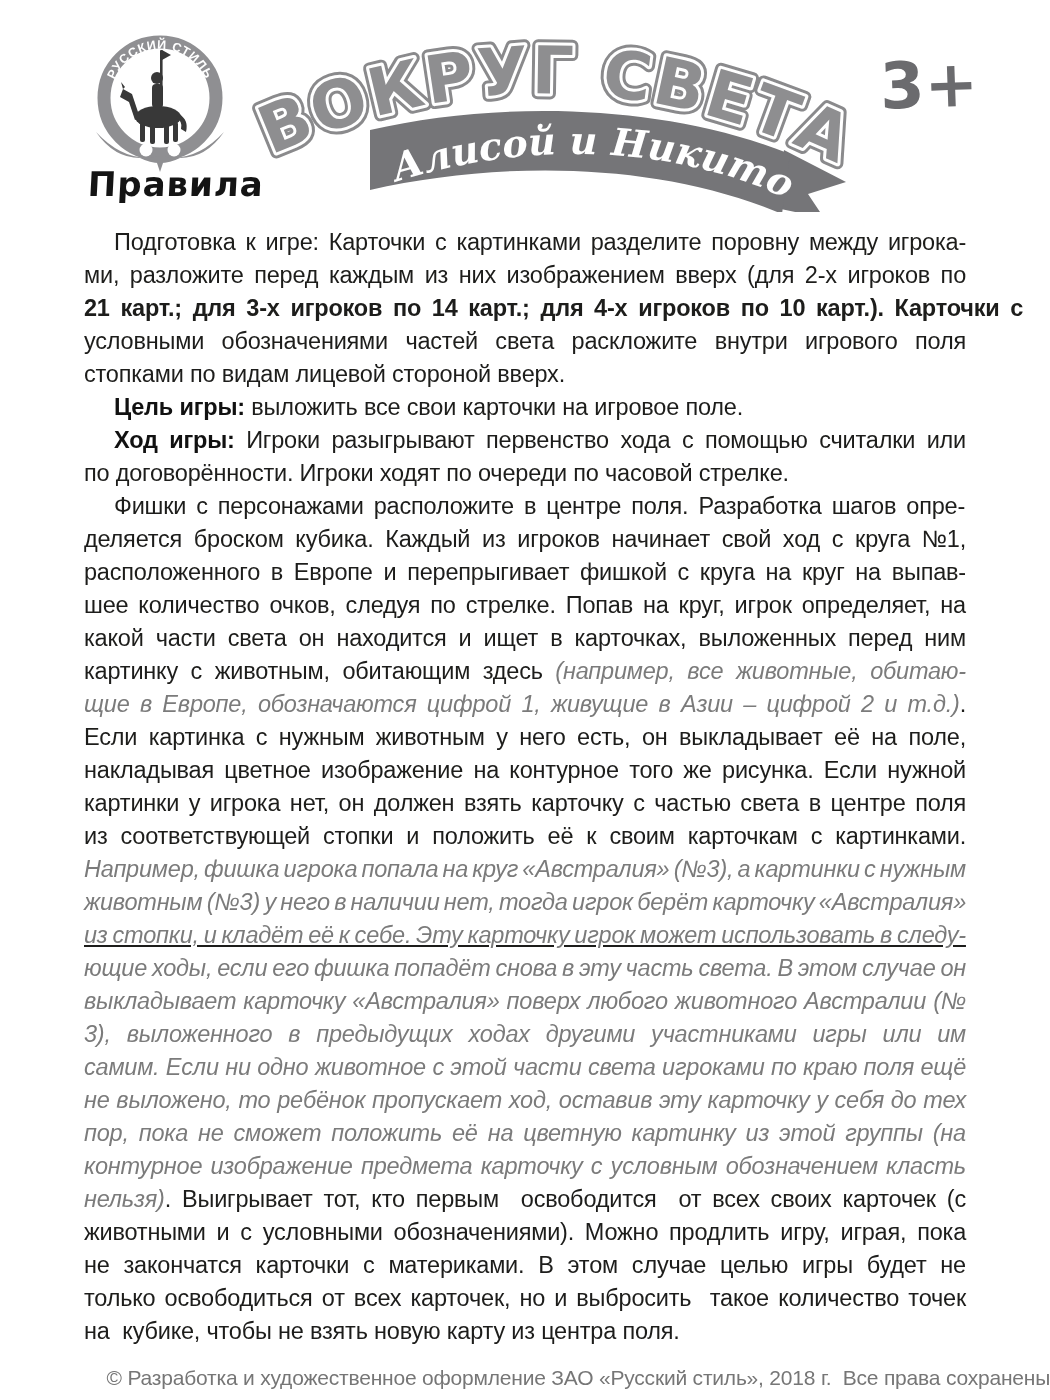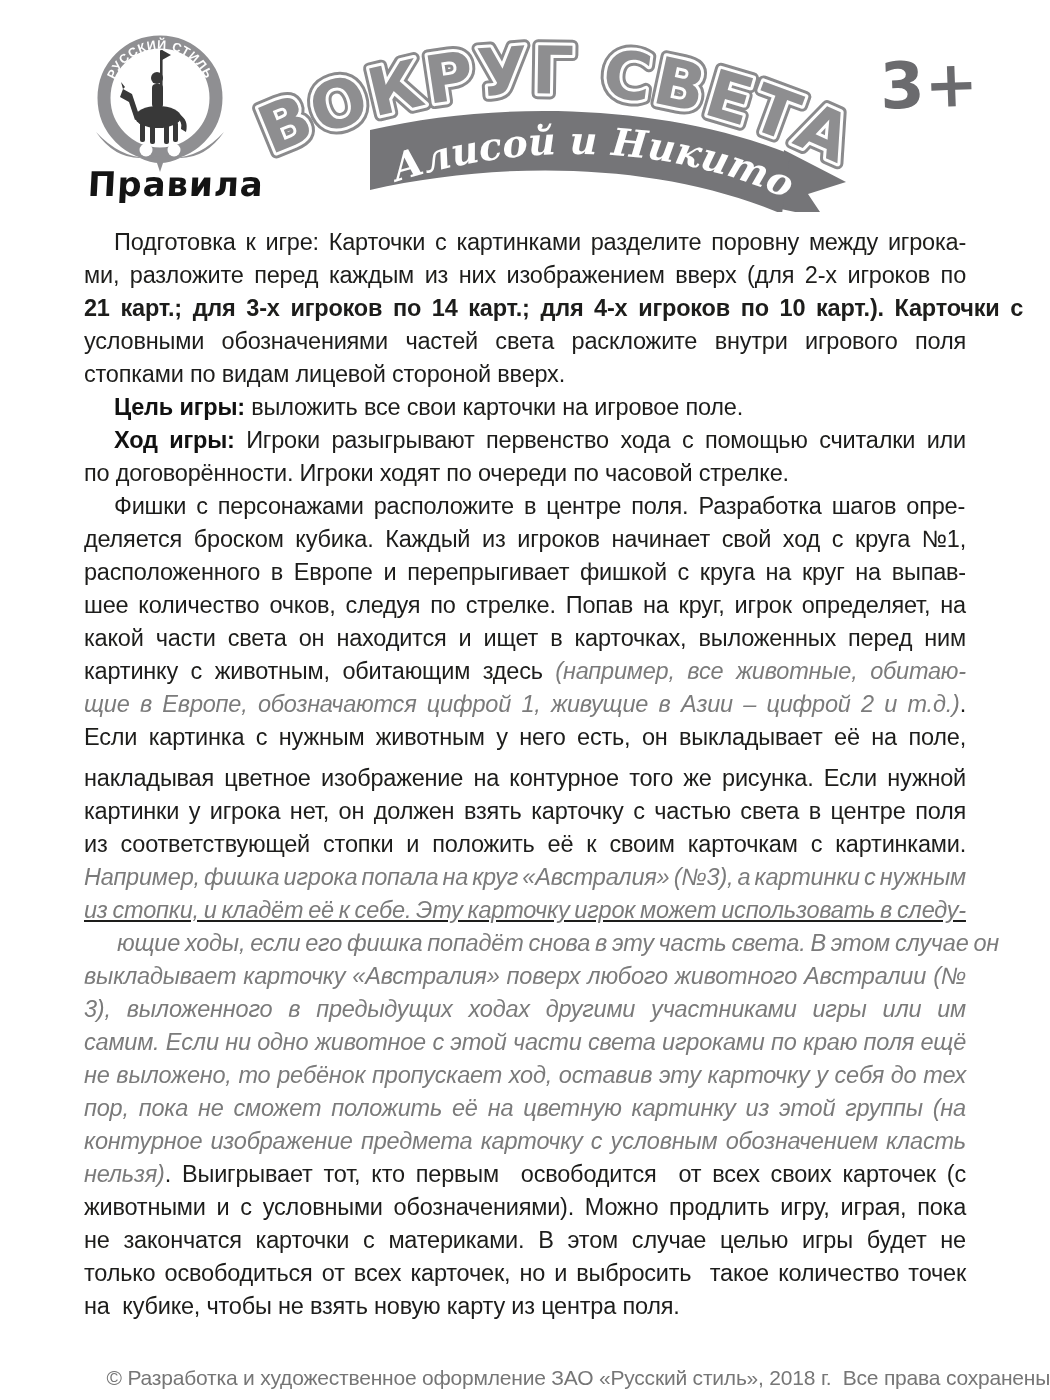--- a/index.html
+++ b/index.html
@@ -125,26 +125,27 @@
       </div>
       <div>
         <div class="line indent" style="word-spacing: 3.69px;"><span class="s-n">Фишки с персонажами расположите в центре поля. Разработка шагов опре-</span></div>
         <div class="line" style="word-spacing: 5.43px;"><span class="s-n">деляется броском кубика. Каждый из игроков начинает свой ход с круга №1,</span></div>
         <div class="line" style="word-spacing: 4.41px;"><span class="s-n">расположенного в Европе и перепрыгивает фишкой с круга на круг на выпав-</span></div>
         <div class="line" style="word-spacing: 3.64px;"><span class="s-n">шее количество очков, следуя по стрелке. Попав на круг, игрок определяет, на</span></div>
         <div class="line" style="word-spacing: 5.76px;"><span class="s-n">какой части света он находится и ищет в карточках, выложенных перед ним</span></div>
         <div class="line" style="word-spacing: 6.26px;"><span class="s-n">картинку с животным, обитающим здесь </span><span class="s-i">(например, все животные, обитаю-</span></div>
         <div class="line" style="word-spacing: 4.04px;"><span class="s-i">щие в Европе, обозначаются цифрой 1, живущие в Азии – цифрой 2 и т.д.)</span><span class="s-n">.</span></div>
         <div class="line" style="word-spacing: 5.17px;"><span class="s-n">Если картинка с нужным животным у него есть, он выкладывает её на поле,</span></div>
-        <div class="line" style="word-spacing: 3.97px; margin-top: 8px;"><span class="s-n">накладывая цветное изображение на контурное того же рисунка. Если нужной</span></div>
+        <div class="line" style="word-spacing: 3.97px;"><span class="s-n">накладывая цветное изображение на контурное того же рисунка. Если нужной</span></div>
         <div class="line" style="word-spacing: 3.24px;"><span class="s-n">картинки у игрока нет, он должен взять карточку с частью света в центре поля</span></div>
         <div class="line" style="word-spacing: 6.68px;"><span class="s-n">из соответствующей стопки и положить её к своим карточкам с картинками.</span></div>
         <div class="line" style="word-spacing: -2.17px;"><span class="s-i">Например, фишка игрока попала на круг «Австралия» (№3), а картинки с нужным</span></div>
+        <div class="line" style="word-spacing: -2.01px;"><span class="s-i">животным (№3) у него в наличии нет, тогда игрок берёт карточку «Австралия»</span></div>
         <div class="line" style="word-spacing: -1.45px; text-decoration: underline;"><span class="s-i">из стопки, и кладёт её к себе. Эту карточку игрок может использовать в следу-</span></div>
-        <div class="line" style="word-spacing: -1.41px; margin-left: 33px;"><span class="s-i">ющие ходы, если его фишка попадёт снова в эту часть света. В этом случае он</span></div>
+        <div class="line" style="word-spacing: -1.41px;"><span class="s-i">ющие ходы, если его фишка попадёт снова в эту часть света. В этом случае он</span></div>
         <div class="line" style="word-spacing: 0.74px;"><span class="s-i">выкладывает карточку «Австралия» поверх любого животного Австралии (№</span></div>
         <div class="line" style="word-spacing: 9.55px;"><span class="s-i">3), выложенного в предыдущих ходах другими участниками игры или им</span></div>
         <div class="line" style="word-spacing: 0.08px;"><span class="s-i">самим. Если ни одно животное с этой части света игроками по краю поля ещё</span></div>
         <div class="line" style="word-spacing: 0.42px;"><span class="s-i">не выложено, то ребёнок пропускает ход, оставив эту карточку у себя до тех</span></div>
         <div class="line" style="word-spacing: 3.59px;"><span class="s-i">пор, пока не сможет положить её на цветную картинку из этой группы (на</span></div>
         <div class="line" style="word-spacing: 1.89px;"><span class="s-i">контурное изображение предмета карточку с условным обозначением класть</span></div>
         <div class="line" style="word-spacing: 4.59px;"><span class="s-i">нельзя)</span><span class="s-n">. Выигрывает тот, кто первым  освободится  от всех своих карточек (с</span></div>
         <div class="line" style="word-spacing: 4.49px;"><span class="s-n">животными и с условными обозначениями). Можно продлить игру, играя, пока</span></div>
         <div class="line" style="word-spacing: 7.54px;"><span class="s-n">не закончатся карточки с материками. В этом случае целью игры будет не</span></div>
         <div class="line" style="word-spacing: 2.83px;"><span class="s-n">только освободиться от всех карточек, но и выбросить  такое количество точек</span></div>

